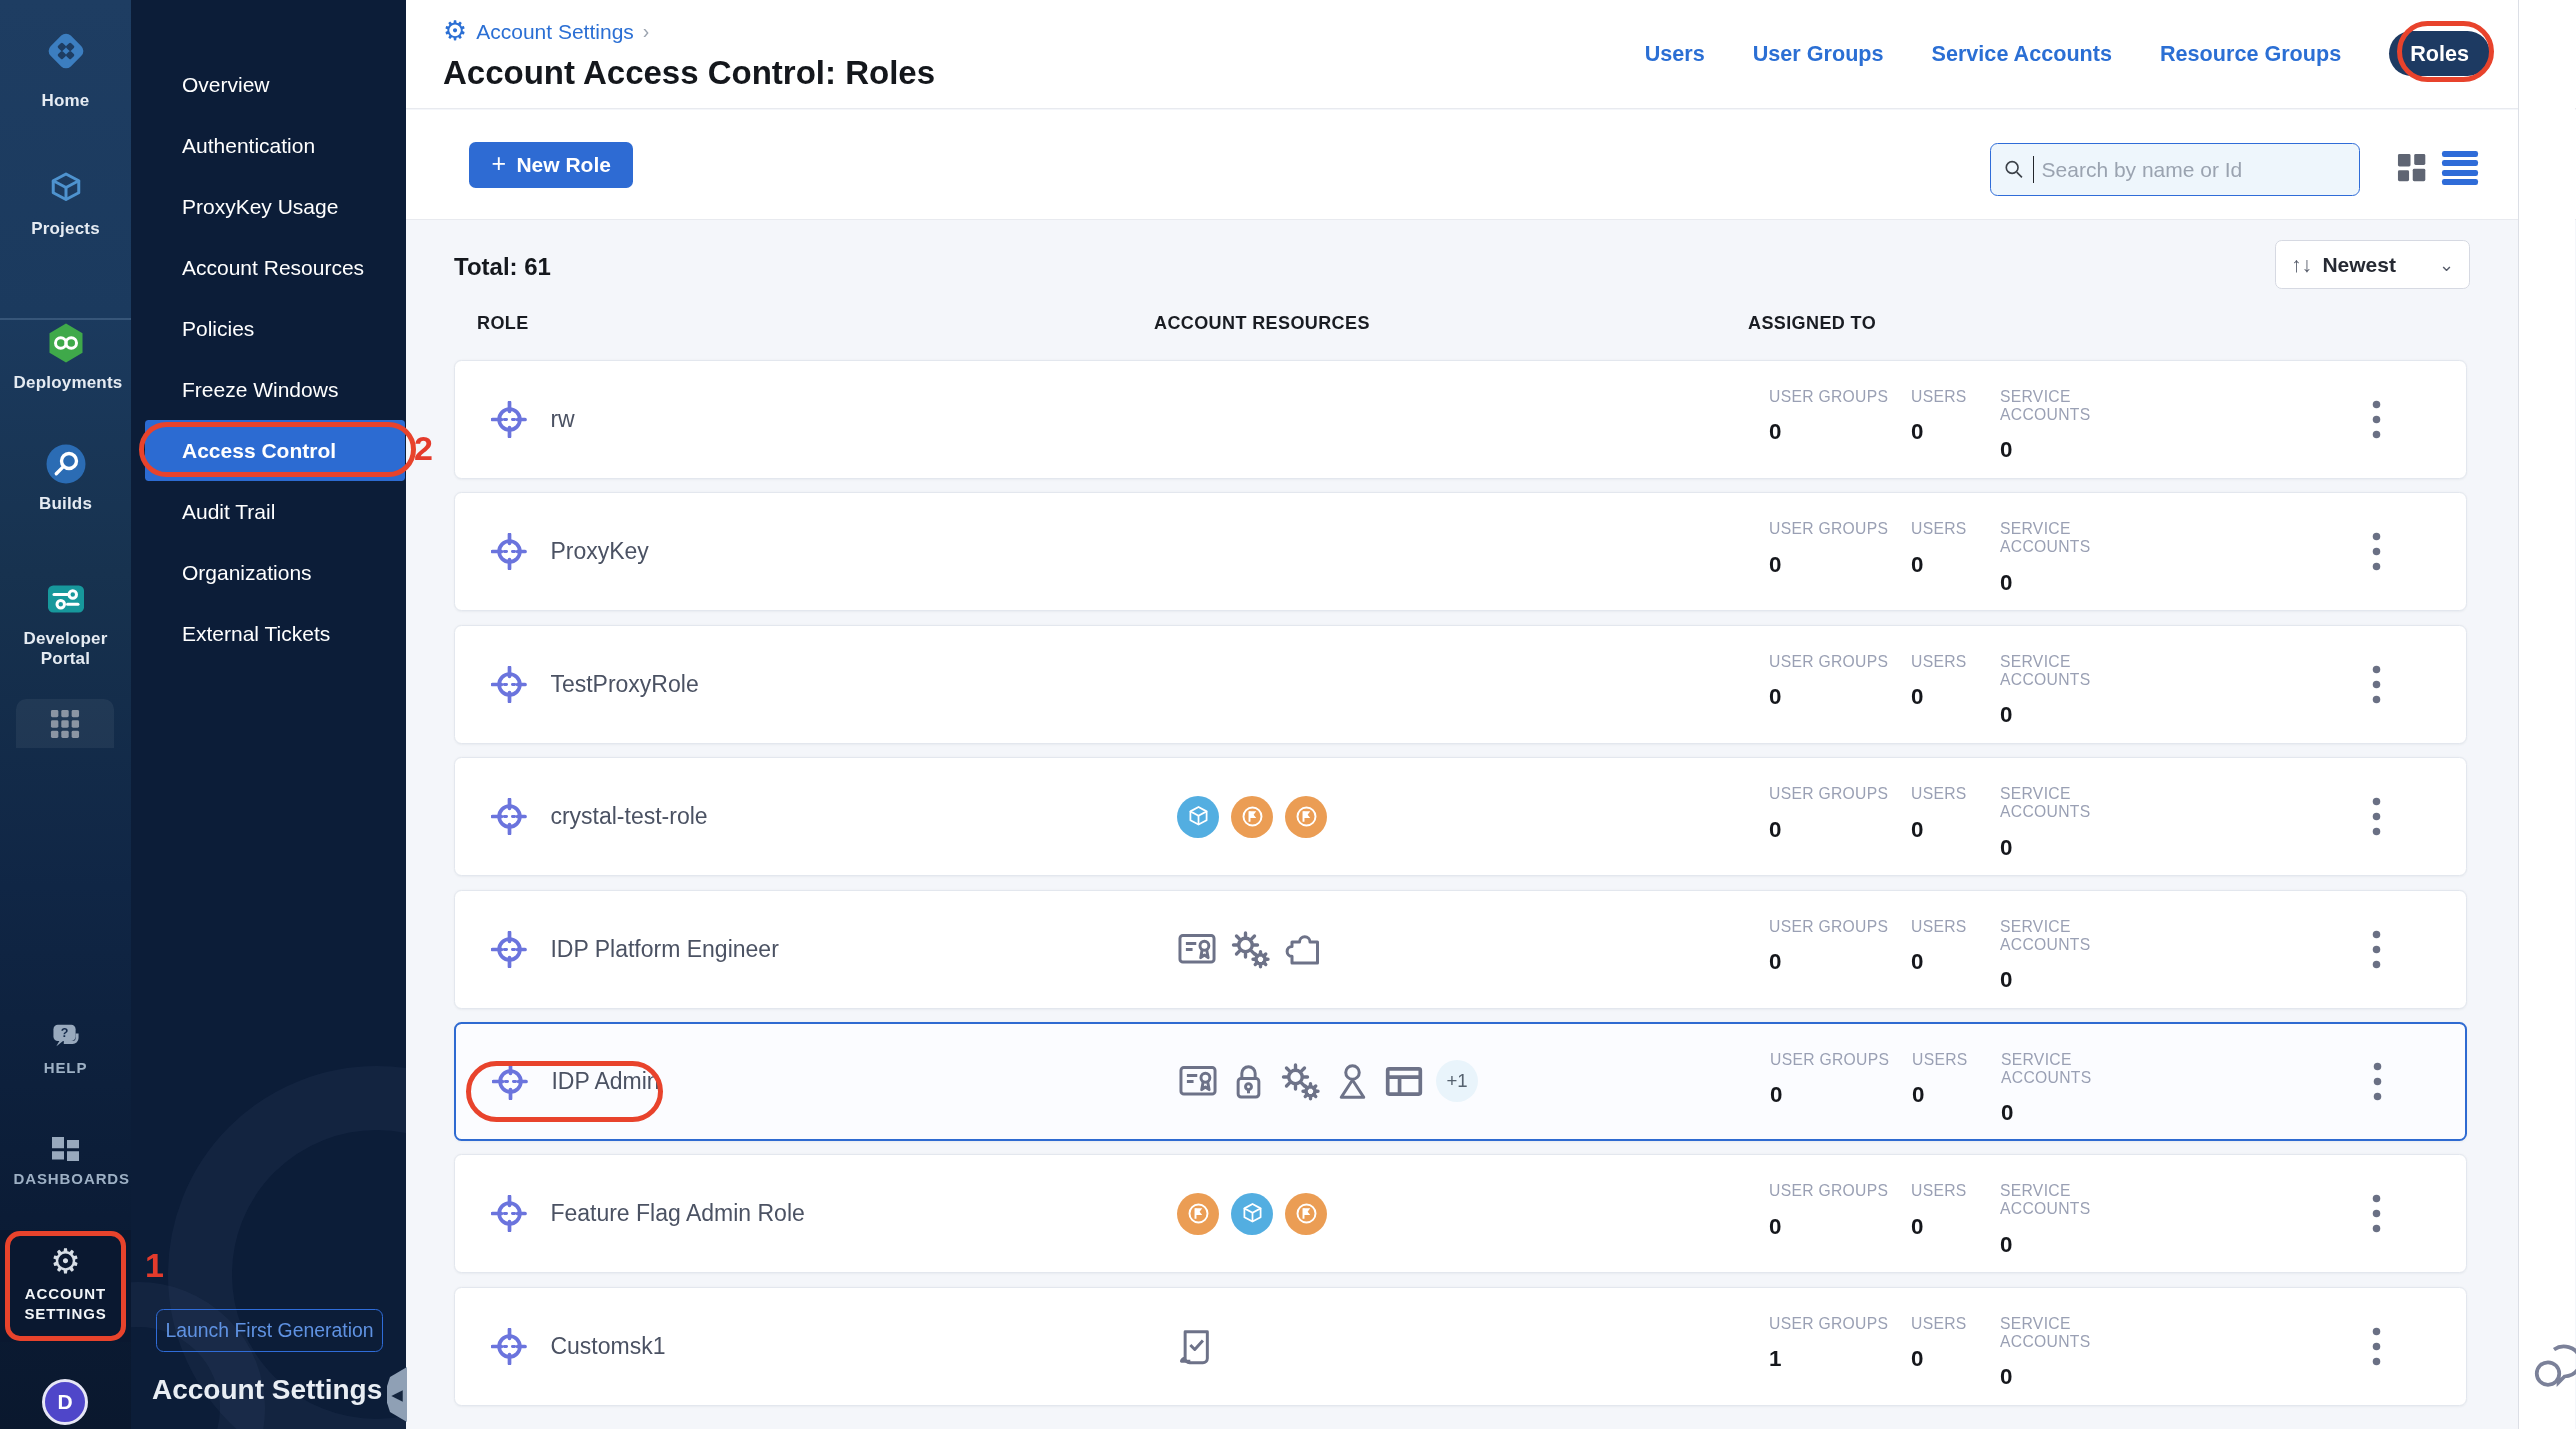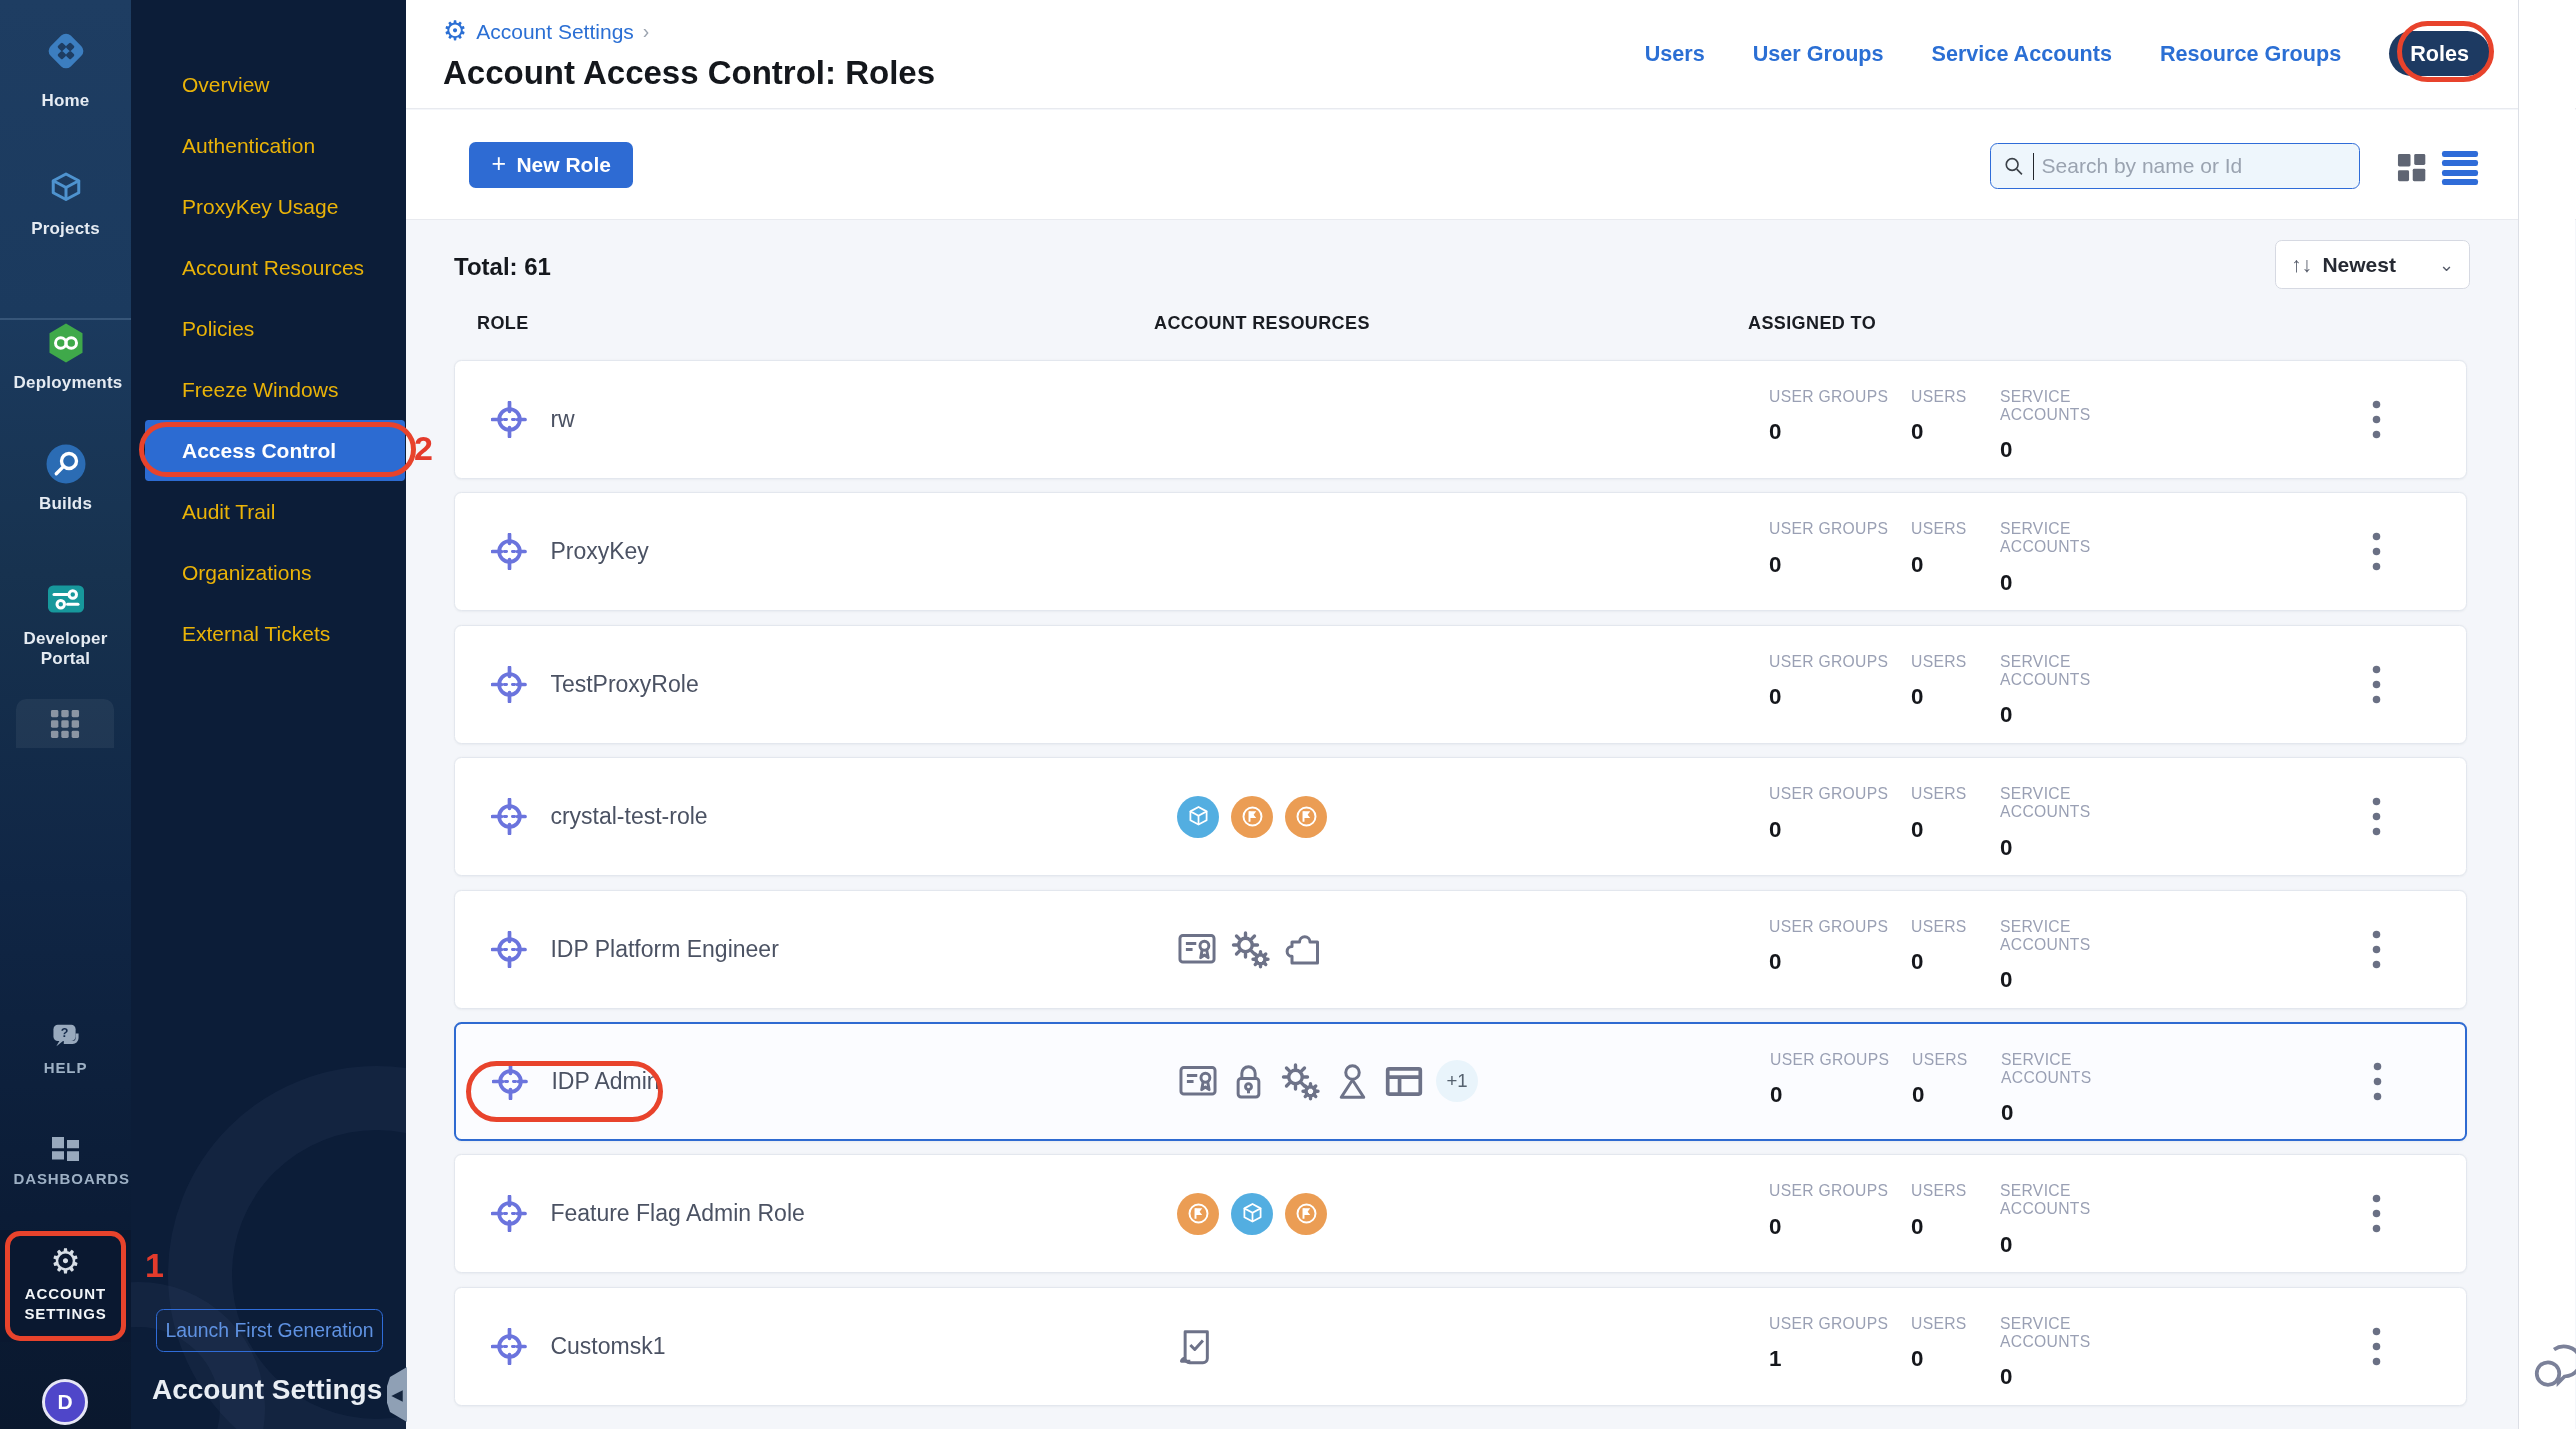--- a/index.html
+++ b/index.html
@@ -19,21 +19,21 @@
     background:rgba(255,255,255,.06); display:flex; align-items:center; justify-content:center; cursor:pointer; }
   #avatar { position:absolute; left:42px; top:1379px; width:46px; height:46px; border-radius:50%;
     background:#4f46c9; border:3px solid #e6e6f5; color:#fff; font-size:21px; font-weight:700;
     display:flex; align-items:center; justify-content:center; cursor:pointer; }
 
   
   #subnav { position:absolute; left:131px; top:0; width:275px; height:1430px; background:#0c1d38; overflow:hidden; z-index:4; }
   .wm-ring { position:absolute; border-radius:50%; border:64px solid rgba(130,158,196,.06); }
   #subnav ul { list-style:none; position:absolute; top:54px; left:0; width:100%; }
   #subnav li { height:61px; display:flex; align-items:center; padding-left:37px; margin:0 0.7px 0 14px;
-    color:#eab308; font-size:21px; font-weight:500; border-radius:3.7px; cursor:pointer; }
+    color:#ffffff; font-size:21px; font-weight:500; border-radius:3.7px; cursor:pointer; }
   #subnav li.active { background:#2c6bd2; color:#ffffff; font-weight:600; }
   #launch-btn { position:absolute; left:25px; top:1309px; width:227px; height:43px; border-radius:7.5px;
     border:1.5px solid #2f6cd8; background:transparent; color:#5f92e2; font-size:19.4px;
     font-family:inherit; cursor:pointer; }
   #subnav-title { position:absolute; left:21px; top:1374px; color:#e9eef4; font-size:28px; font-weight:700; }
   #collapse-tab { position:absolute; left:387px; top:1367px; width:20px; height:55px; background:#8fa0b5;
     clip-path:polygon(100% 0,15% 18%,0 35%,0 65%,15% 82%,100% 100%); display:flex; align-items:center;
     justify-content:center; color:#14253e; font-size:15px; cursor:pointer; z-index:6; }
 
   
@@ -49,21 +49,21 @@
   #page-title { position:absolute; left:37px; top:54px; font-size:33px; font-weight:700; color:#14171c; }
 
   #tabs { position:absolute; right:86px; top:25px; height:57px; display:flex; align-items:center; gap:48px; }
   .tab { color:#2b6fd4; font-size:21.6px; font-weight:600; cursor:pointer; white-space:nowrap; }
   .tab.active { background:#1d3a62; color:#fff; padding:9.7px 21px; border-radius:25px; }
 
   #new-role-btn { position:absolute; left:63px; top:142px; height:46px; padding:0 22.4px; border:none; border-radius:6.7px;
     background:#2e6bd3; color:#fff; font-size:21px; font-weight:600; font-family:inherit; display:flex;
     align-items:center; gap:10.4px; cursor:pointer; }
   #new-role-btn .plus { font-size:25px; font-weight:400; margin-top:-2.2px; }
-  #search-box { position:absolute; left:1584px; top:143px; width:370px; height:46px; border:1.5px solid #2f6cd8;
+  #search-box { position:absolute; left:1584px; top:143px; width:370px; height:53px; border:1.5px solid #2f6cd8;
     border-radius:7.5px; background:#eef6fc; display:flex; align-items:center; padding:0 12px; gap:7.5px; }
   #search-box .cursor { width:1.5px; height:27px; background:#23262b; }
   #search-input { border:none; outline:none; background:transparent; font-size:21px; color:#30343b;
     font-family:inherit; width:100%; }
   #search-input::placeholder { color:#9aa3b0; }
   #view-grid { position:absolute; left:1989px; top:151px; width:34px; height:34px; cursor:pointer; }
   #view-list { position:absolute; left:2036px; top:151px; width:36px; height:34px; cursor:pointer; display:flex;
     flex-direction:column; justify-content:space-between; }
   #view-list span { display:block; height:6px; border-radius:2.2px; background:#2f6cd8; }
 

